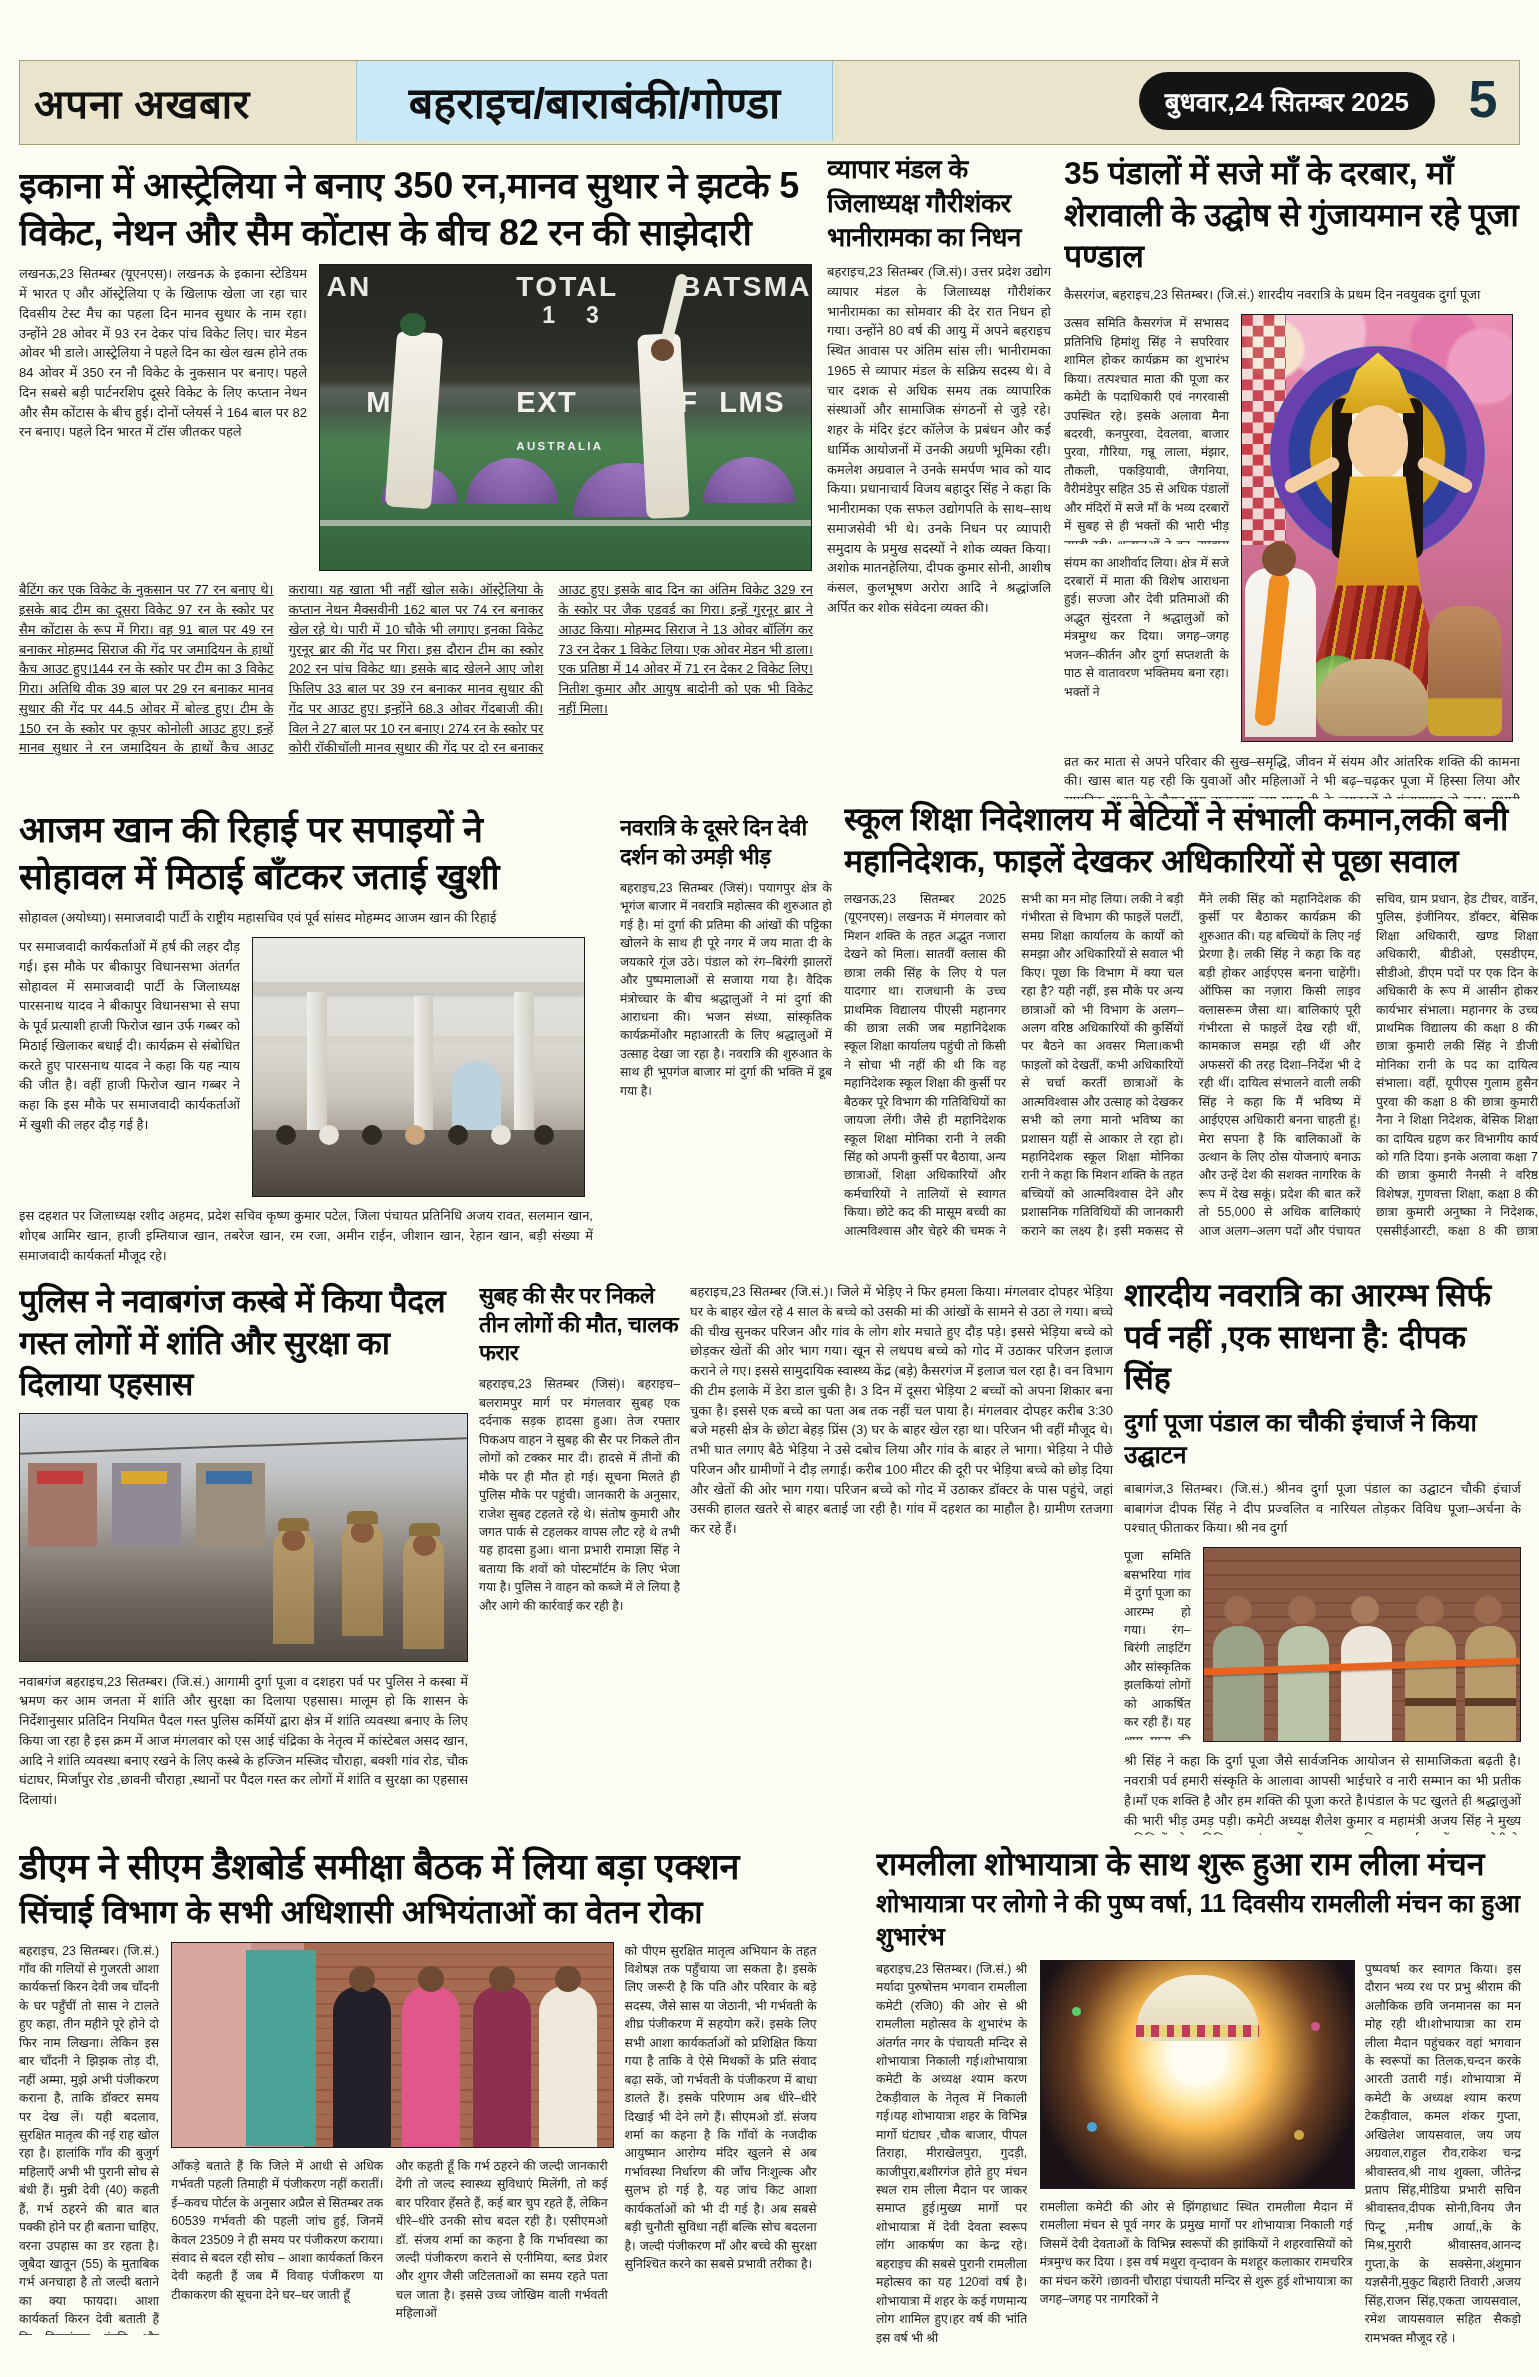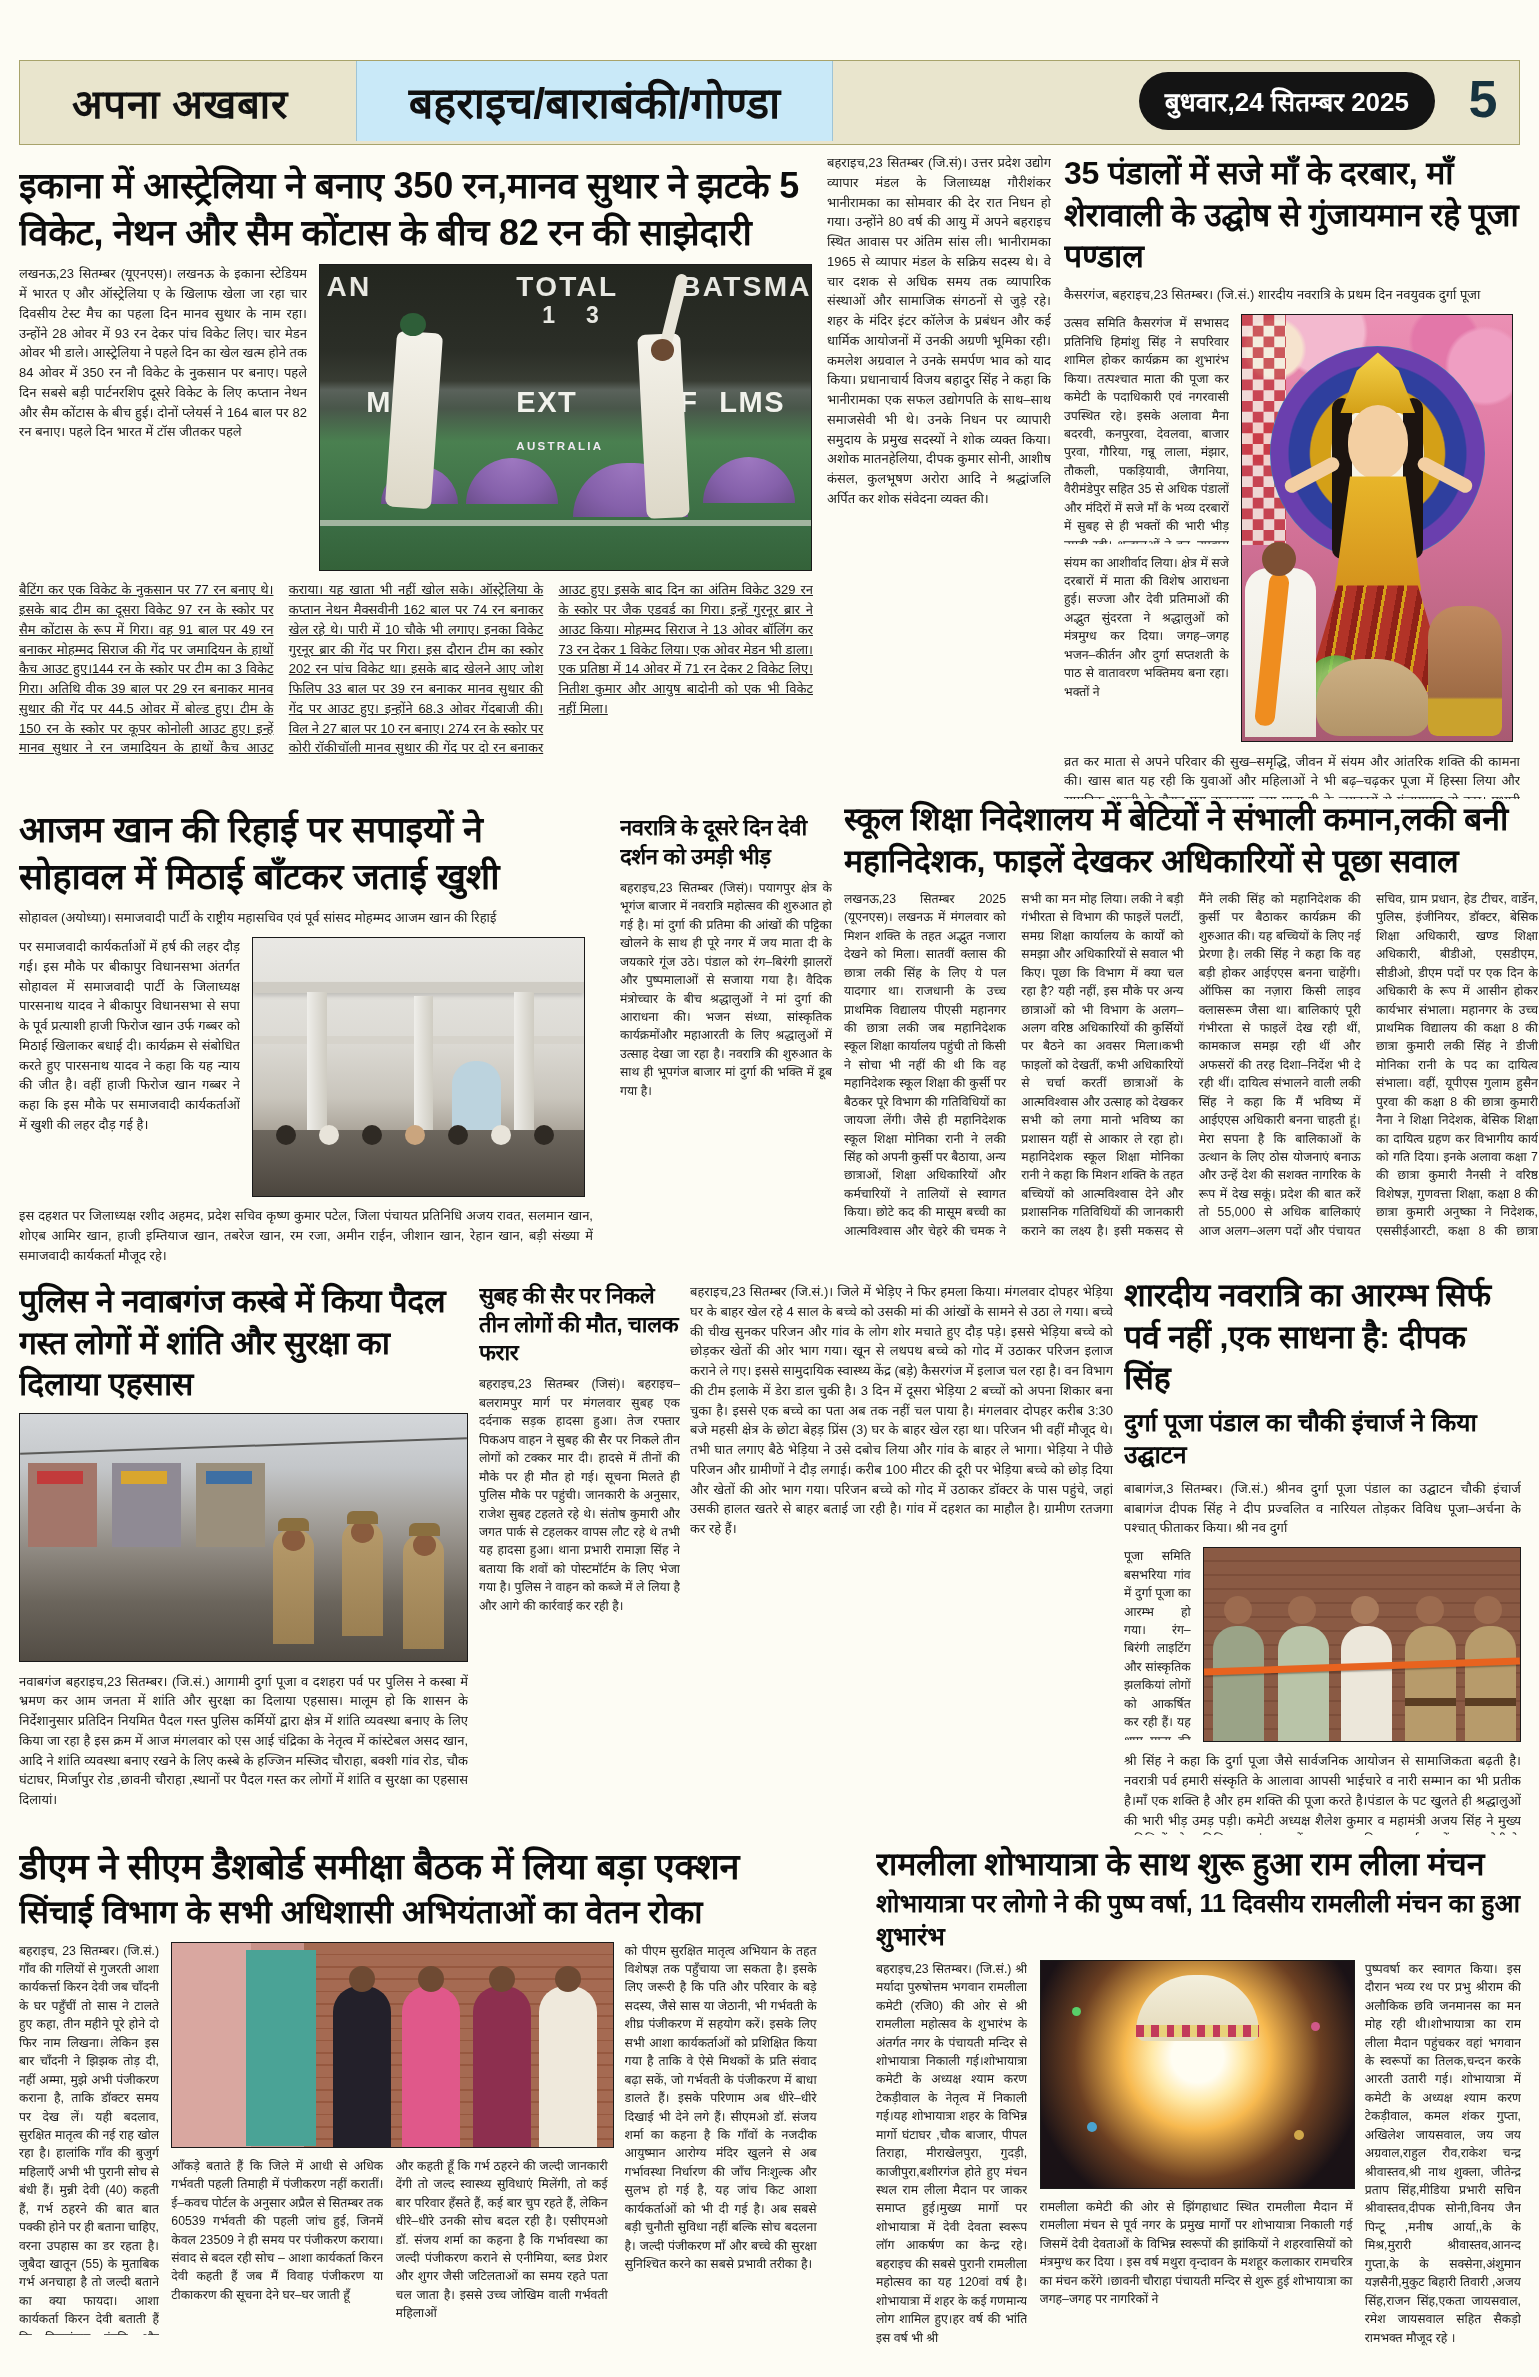--- a/index.html
+++ b/index.html
@@ -1,20 +1,20 @@
 <!DOCTYPE html>
 <html style="font-size:12.3px"><head>
 <meta charset="utf-8">
 <style>
   html,body{margin:0;padding:0;}
   body{width:1540px;height:2377px;background:#fdfcf4;font-family:"Liberation Sans","DejaVu Sans",sans-serif;color:#141414;}
   .page{position:relative;width:1540px;height:2377px;overflow:hidden;background:#fdfcf4;}
   
   .masthead{position:absolute;left:19px;top:60px;width:1499px;height:83px;background:#e9e5cd;border:1.5px solid #a8a36b;display:flex;align-items:center;}
-  .paper-name{font-size:40px;font-weight:800;letter-spacing:0.8px;padding-left:14px;color:#111;white-space:nowrap;margin-left:38px;}
+  .paper-name{font-size:40px;font-weight:800;letter-spacing:0.8px;padding-left:14px;color:#111;white-space:nowrap;}
   .edition-box{position:absolute;left:336px;top:0;height:80px;width:475px;background:#c9e9f8;border-left:0.8px solid #9fc4d6;border-right:0.8px solid #9fc4d6;display:flex;align-items:center;justify-content:center;font-size:43px;font-weight:800;color:#101010;white-space:nowrap;}
   .date-pill{position:absolute;right:84px;top:10.7px;height:58px;background:#141414;color:#fff;border-radius:32px;display:flex;align-items:center;padding:0 26px;font-size:26px;font-weight:700;white-space:nowrap;}
   .page-number{position:absolute;right:21.5px;top:7.7px;font-size:52px;font-weight:800;color:#17333f;}
   
   .art{position:absolute;overflow:hidden;}
   .hl{font-weight:800;color:#0c0c0c;line-height:1.3;letter-spacing:-0.4px;margin:0 0 7.7px 0;}
   .hl-xl{font-size:36px;}
   .hl-lg{font-size:32px;}
   .hl-md{font-size:26px;}
   .hl-sm{font-size:22px;}
@@ -169,20 +169,21 @@
         <i class="pl1h"></i>
         <i class="player pl2"></i>
         <i class="player pl2arm"></i>
         <i class="pl2h"></i>
       </div>
     </div>
     <div class="bt c3 mt" style="height:230px;">बैटिंग कर एक विकेट के नुकसान पर 77 रन बनाए थे। इसके बाद टीम का दूसरा विकेट 97 रन के स्कोर पर सैम कोंटास के रूप में गिरा। वह 91 बाल पर 49 रन बनाकर मोहम्मद सिराज की गेंद पर जमादियन के हाथों कैच आउट हुए।144 रन के स्कोर पर टीम का 3 विकेट गिरा। अतिथि वीक 39 बाल पर 29 रन बनाकर मानव सुथार की गेंद पर 44.5 ओवर में बोल्ड हुए। टीम के 150 रन के स्कोर पर कूपर कोनोली आउट हुए। इन्हें मानव सुथार ने रन जमादियन के हाथों कैच आउट कराया। यह खाता भी नहीं खोल सके। ऑस्ट्रेलिया के कप्तान नेथन मैक्सवीनी 162 बाल पर 74 रन बनाकर खेल रहे थे। पारी में 10 चौके भी लगाए। इनका विकेट गुरनूर ब्रार की गेंद पर गिरा। इस दौरान टीम का स्कोर 202 रन पांच विकेट था। इसके बाद खेलने आए जोश फिलिप 33 बाल पर 39 रन बनाकर मानव सुथार की गेंद पर आउट हुए। इन्होंने 68.3 ओवर गेंदबाजी की। विल ने 27 बाल पर 10 रन बनाए। 274 रन के स्कोर पर कोरी रॉकीचॉली मानव सुथार की गेंद पर दो रन बनाकर आउट हुए। इसके बाद दिन का अंतिम विकेट 329 रन के स्कोर पर जैक एडवर्ड का गिरा। इन्हें गुरनूर ब्रार ने आउट किया। मोहम्मद सिराज ने 13 ओवर बॉलिंग कर 73 रन देकर 1 विकेट लिया। एक ओवर मेडन भी डाला। एक प्रतिष्ठा में 14 ओवर में 71 रन देकर 2 विकेट लिए। नितीश कुमार और आयुष बादोनी को एक भी विकेट नहीं मिला।</div>
   </section>
 
   <section class="art" style="left:827px;top:153px;width:224px;height:646px;">
+    <h2 class="hl hl-md">व्यापार मंडल के जिलाध्यक्ष गौरीशंकर भानीरामका का निधन</h2>
     <div class="bt" style="height:522px;overflow:hidden;">बहराइच,23 सितम्बर (जि.सं)। उत्तर प्रदेश उद्योग व्यापार मंडल के जिलाध्यक्ष गौरीशंकर भानीरामका का सोमवार की देर रात निधन हो गया। उन्होंने 80 वर्ष की आयु में अपने बहराइच स्थित आवास पर अंतिम सांस ली। भानीरामका 1965 से व्यापार मंडल के सक्रिय सदस्य थे। वे चार दशक से अधिक समय तक व्यापारिक संस्थाओं और सामाजिक संगठनों से जुड़े रहे। शहर के मंदिर इंटर कॉलेज के प्रबंधन और कई धार्मिक आयोजनों में उनकी अग्रणी भूमिका रही। कमलेश अग्रवाल ने उनके समर्पण भाव को याद किया। प्रधानाचार्य विजय बहादुर सिंह ने कहा कि भानीरामका एक सफल उद्योगपति के साथ–साथ समाजसेवी भी थे। उनके निधन पर व्यापारी समुदाय के प्रमुख सदस्यों ने शोक व्यक्त किया। अशोक मातनहेलिया, दीपक कुमार सोनी, आशीष कंसल, कुलभूषण अरोरा आदि ने श्रद्धांजलि अर्पित कर शोक संवेदना व्यक्त की।</div>
   </section>
 
   <section class="art" style="left:1064px;top:153px;width:456px;height:646px;">
     <h1 class="hl hl-lg tight">35 पंडालों में सजे माँ के दरबार, माँ शेरावाली के उद्घोष से गुंजायमान रहे पूजा पण्डाल</h1>
     <div class="bt">कैसरगंज, बहराइच,23 सितम्बर। (जि.सं.) शारदीय नवरात्रि के प्रथम दिन नवयुवक दुर्गा पूजा</div>
     <div class="row mt">
       <div style="width:165px;">
         <div class="bt-sm" style="height:230px;overflow:hidden;">उत्सव समिति कैसरगंज में सभासद प्रतिनिधि हिमांशु सिंह ने सपरिवार शामिल होकर कार्यक्रम का शुभारंभ किया। तत्पश्चात माता की पूजा कर कमेटी के पदाधिकारी एवं नगरवासी उपस्थित रहे। इसके अलावा मैना बदरवी, कनपुरवा, देवलवा, बाजार पुरवा, गौरिया, गन्नू लाला, मंझार, तौकली, पकड़ियावी, जैगनिया, वैरीमंडेपुर सहित 35 से अधिक पंडालों और मंदिरों में सजे माँ के भव्य दरबारों में सुबह से ही भक्तों की भारी भीड़ उमड़ी रही। श्रद्धालुओं ने व्रत–उपवास रखकर विधिवत पूजा अर्चना की। संयम और आंतरिक शक्ति की माँगा।</div>
         <div class="bt-sm mt" style="height:187px;overflow:hidden;">संयम का आशीर्वाद लिया। क्षेत्र में सजे दरबारों में माता की विशेष आराधना हुई। सज्जा और देवी प्रतिमाओं की अद्भुत सुंदरता ने श्रद्धालुओं को मंत्रमुग्ध कर दिया। जगह–जगह भजन–कीर्तन और दुर्गा सप्तशती के पाठ से वातावरण भक्तिमय बना रहा।भक्तों ने</div>

